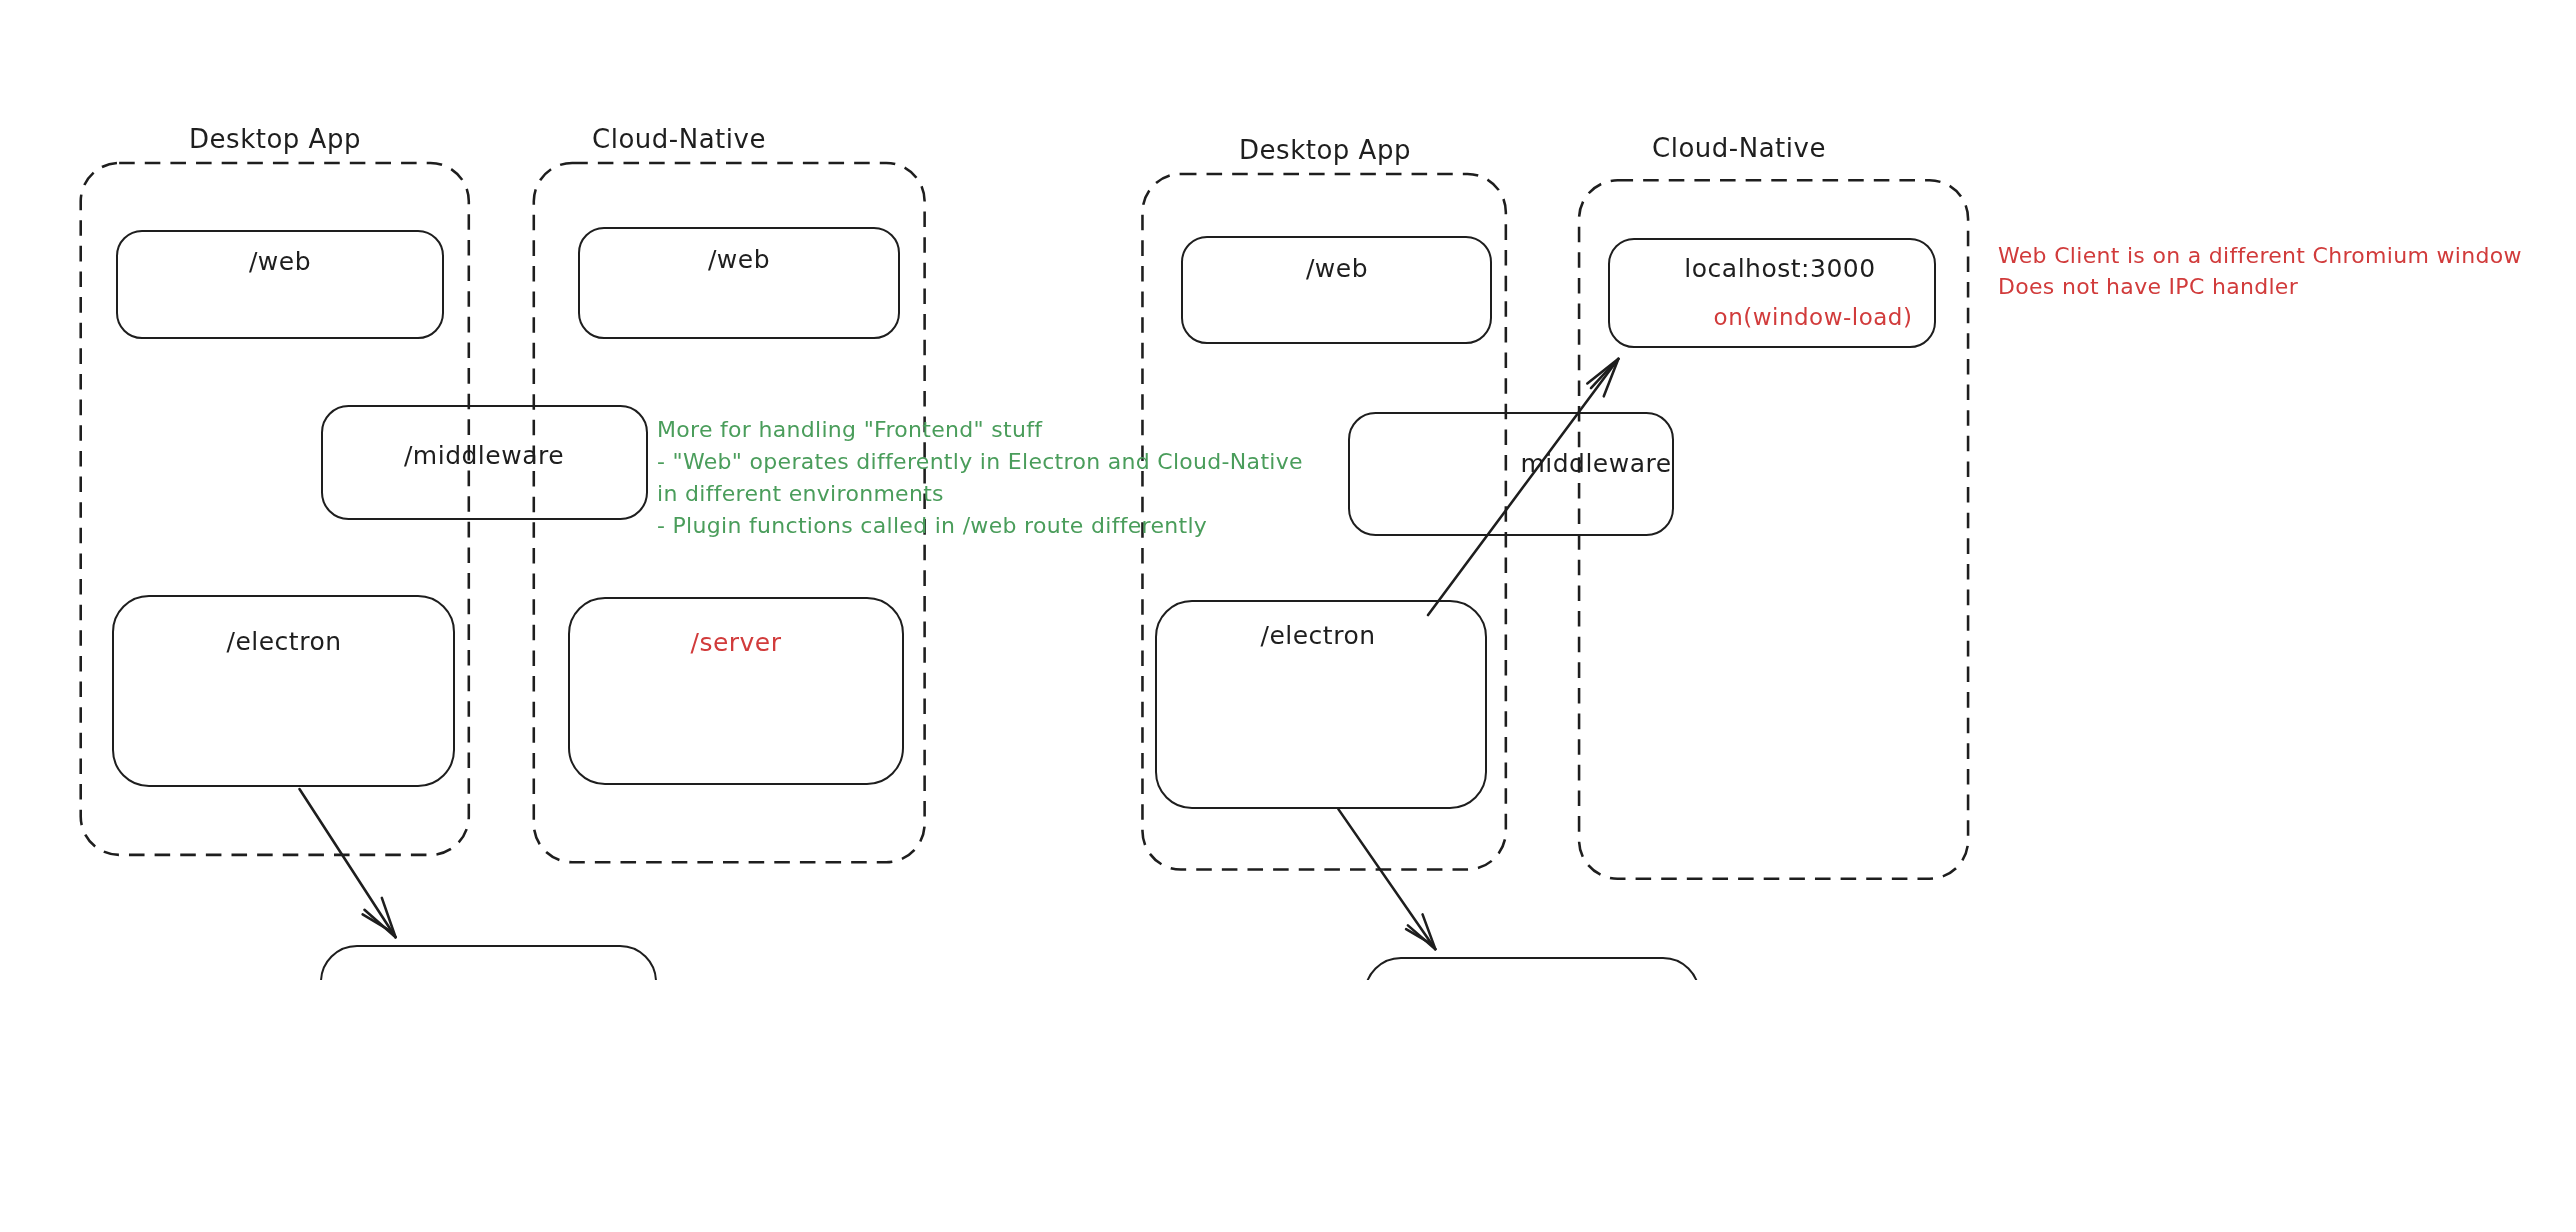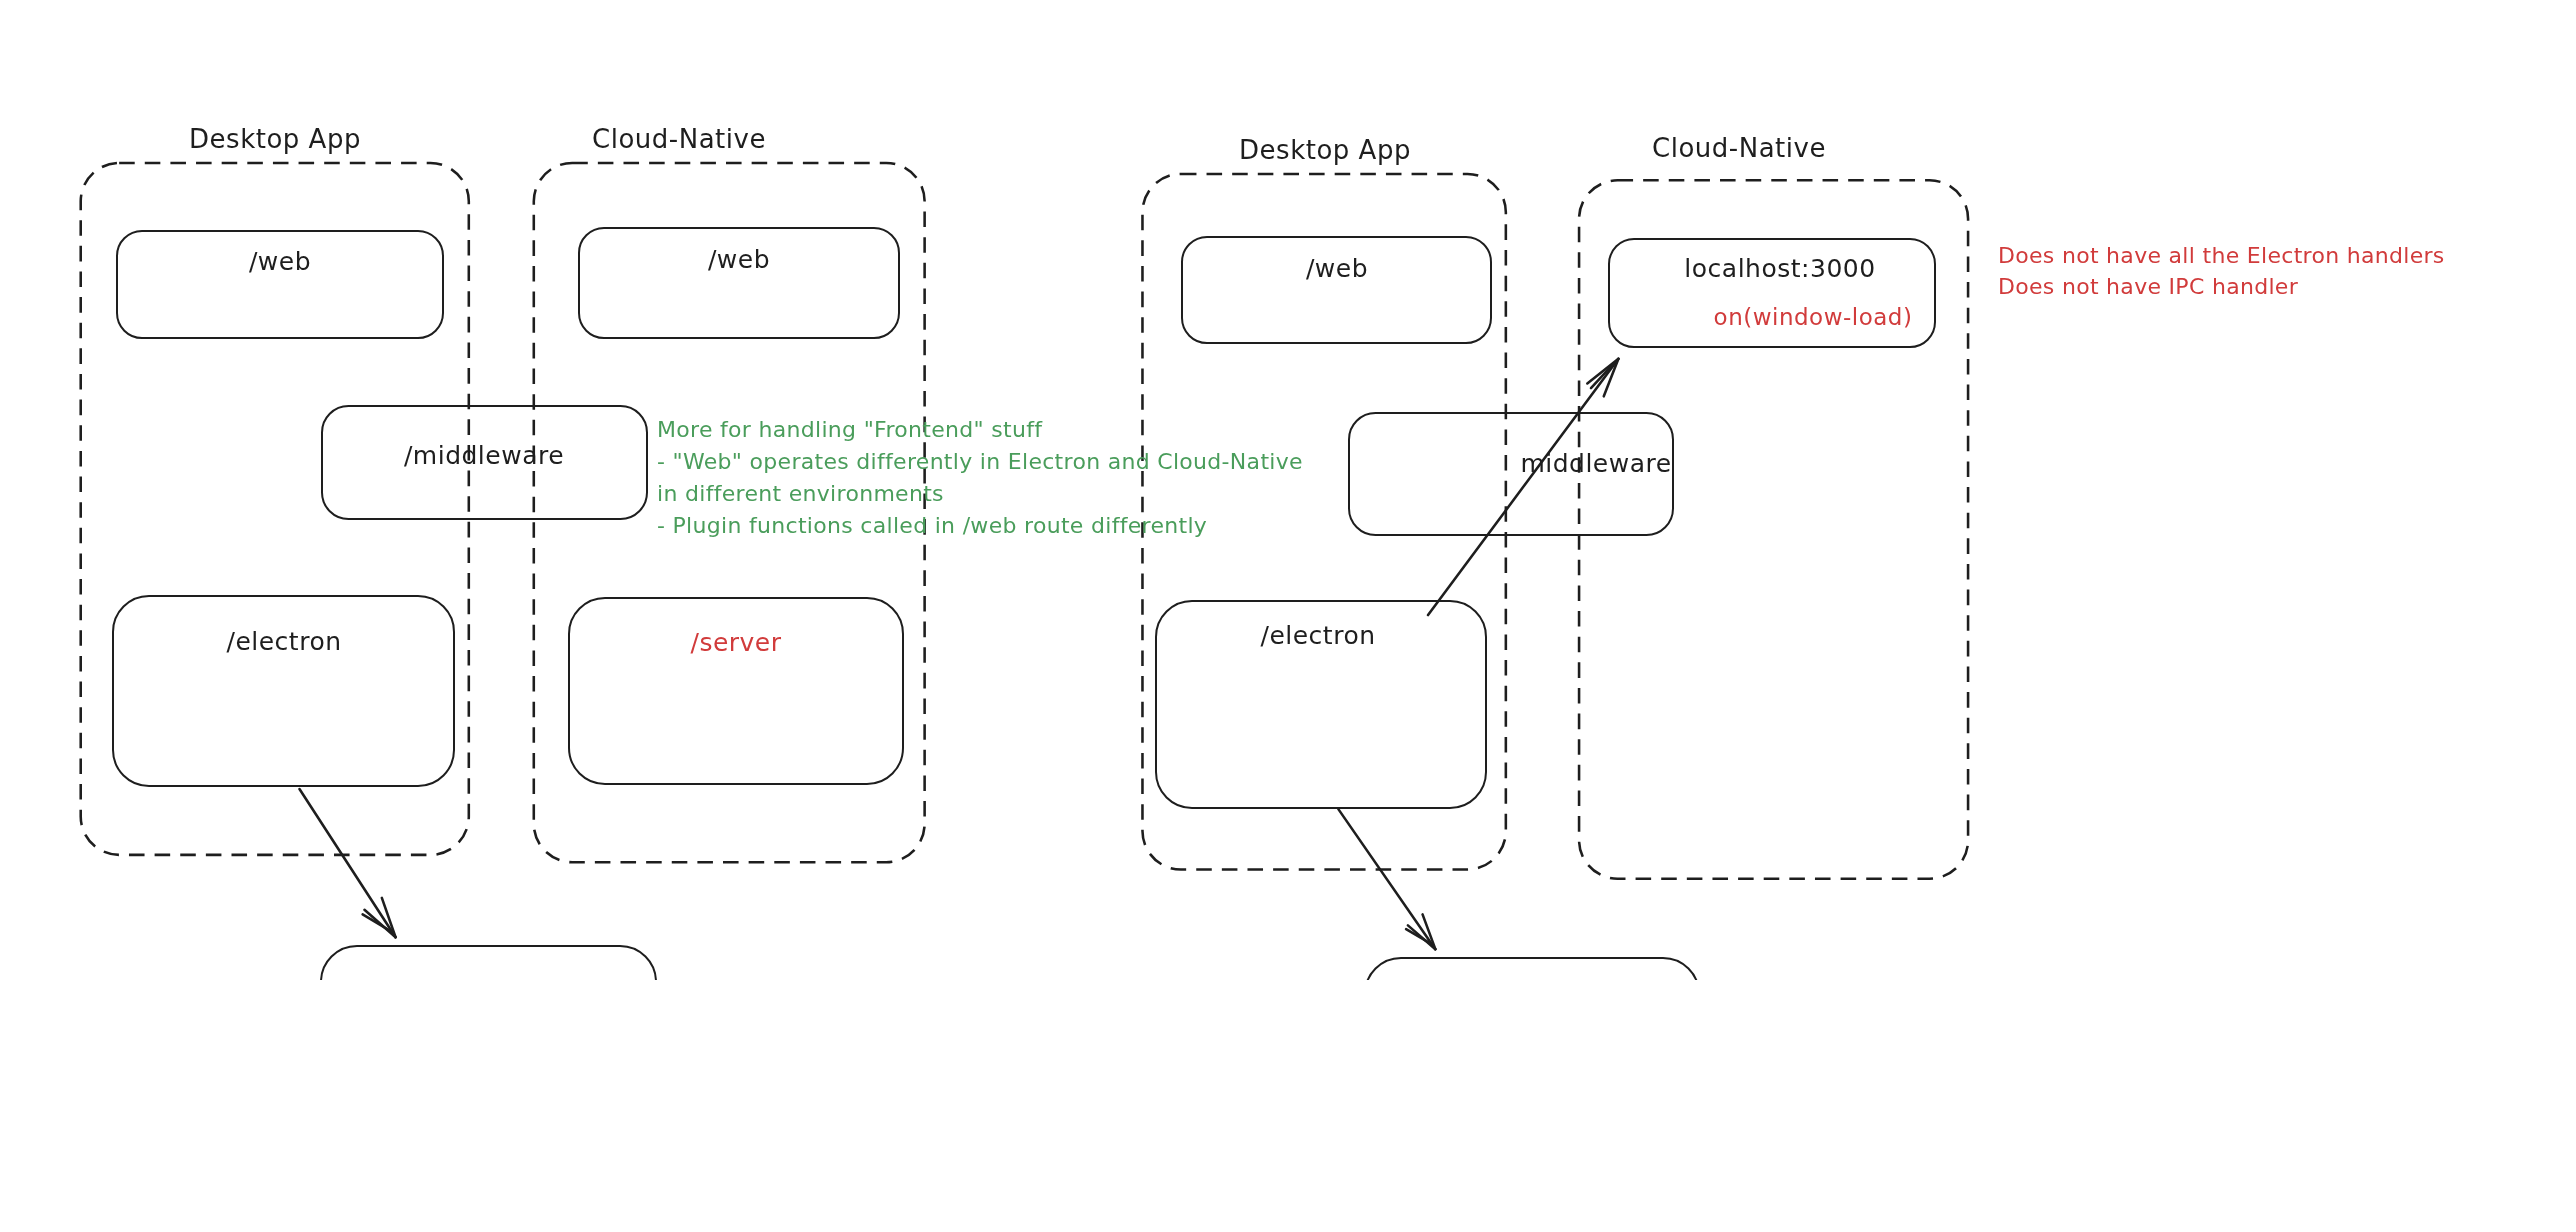--- a/index.html
+++ b/index.html
@@ -105,18 +105,18 @@
   <div class="node" style="left:1348px;top:412px;width:326px;height:124px;border-radius:27.5px;"></div>
   <div class="lbl" style="left:1596px;top:449px;">middleware</div>
 
   <div class="node big" style="left:1155px;top:600px;width:332px;height:209px;"></div>
   <div class="lbl" style="left:1318px;top:621px;">/electron</div>
 
   <div class="node big" style="left:1364px;top:957px;width:336px;height:192px;"></div>
   <div class="lbl" style="left:1529px;top:987px;">Plugins</div>
 
   <div class="note red" style="left:1998px;top:240px;">
-    <div>Does not have all the Electron handlers</div>
+    <div>Web Client is on a different Chromium window</div>
     <div>Does not have IPC handler</div>
   </div>
 
 </div>
 
 
 </body></html>

